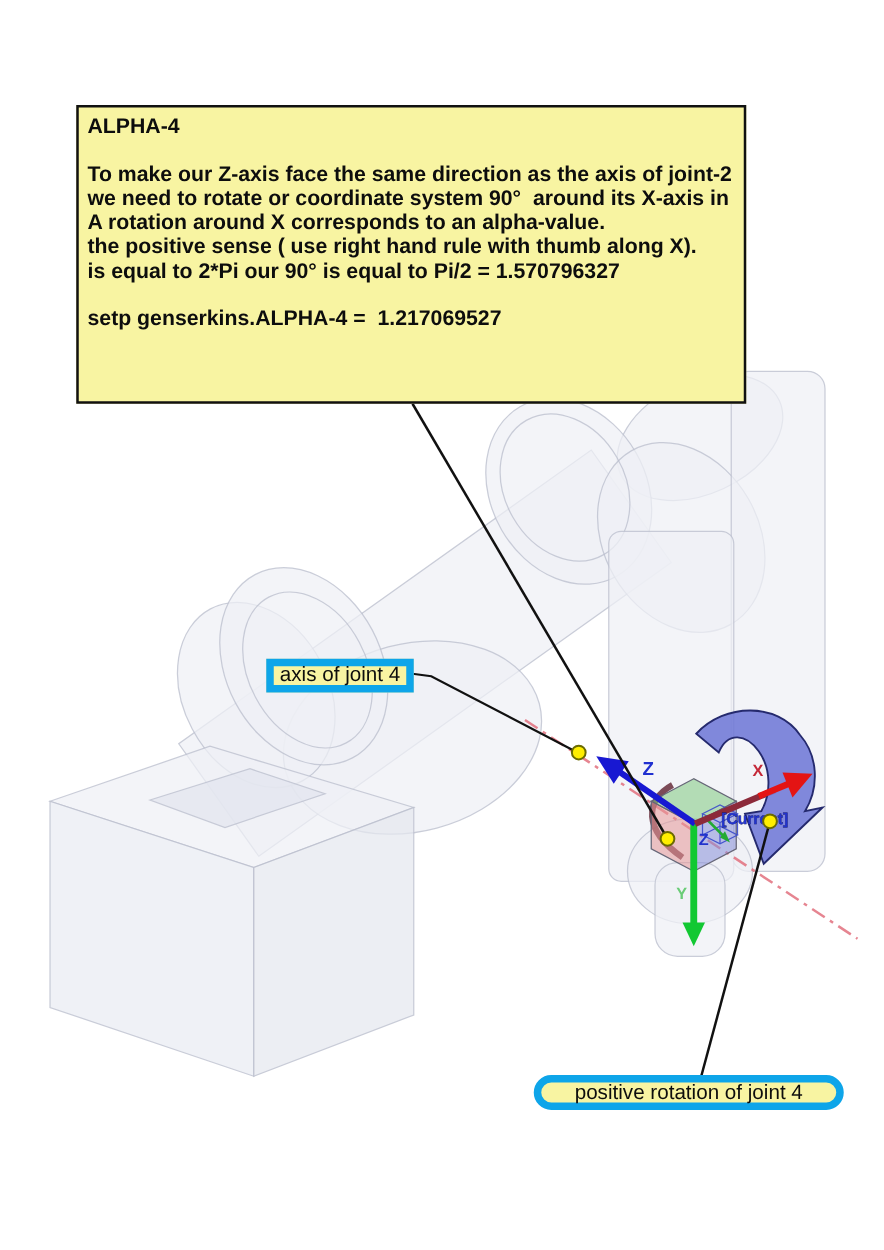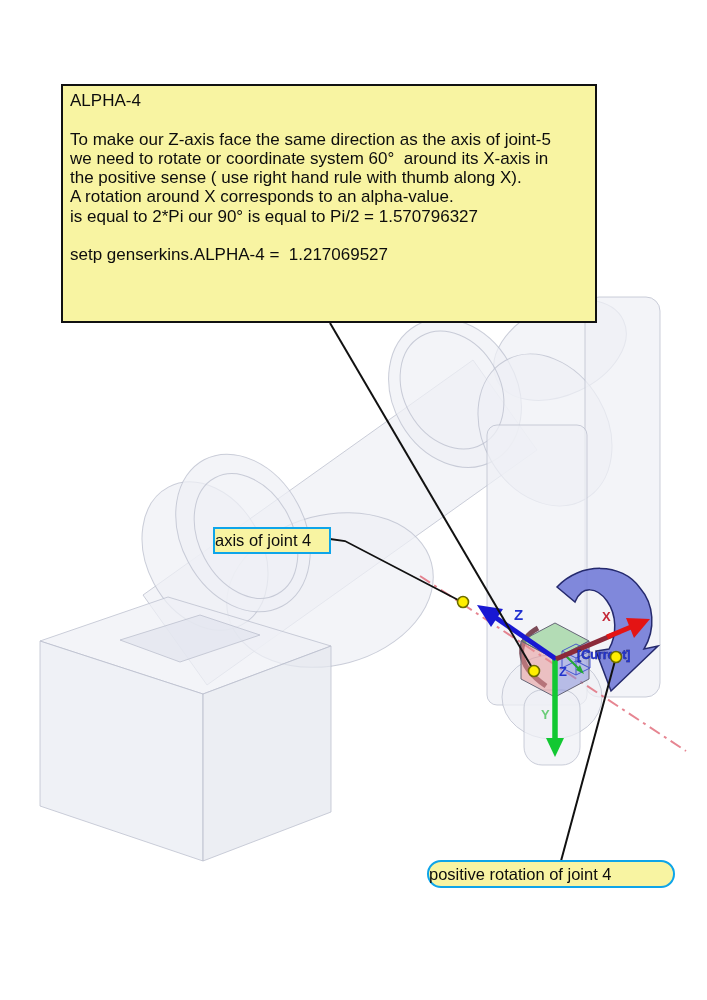--- a/index.html
+++ b/index.html
@@ -4,28 +4,28 @@
 <style>
   html,body{margin:0;padding:0;background:#fff;}
   #stage{
     position:relative;width:707px;height:1000px;background:#ffffff;
     font-family:"Liberation Sans", sans-serif;overflow:hidden;
   }
   #scene{position:absolute;left:0;top:0;}
   .note{
     position:absolute;left:61px;top:84px;width:536px;height:239px;
     box-sizing:border-box;border:2px solid #111;background:#f8f4a2;
-    padding:5px 6px 0 7px;color:#0d0d0d;font-size:17px;line-height:19.3px;
+    padding:5px 6px 0 7px;color:#0d0d0d;font-size:17px;line-height:19.3px;font-weight:bold;
   }
   .note-line{white-space:pre;}
   .blank{height:19.3px;}
   .tag{
-    position:absolute;box-sizing:border-box;border:2px solid #0ea5e9;background:#f8f4a2;
+    position:absolute;box-sizing:border-box;border:6px solid #0ea5e9;background:#f8f4a2;
     color:#0d0d0d;font-size:16.5px;text-align:center;white-space:nowrap;
-    display:flex;align-items:center;justify-content:flex-start;
+    display:flex;align-items:center;justify-content:center;
   }
   #tag-axis{left:213px;top:527px;width:118px;height:27px;}
   #tag-rot{left:427px;top:860px;width:248px;height:28px;border-radius:14px;}
   text{font-family:"Liberation Sans", sans-serif;}
 </style>
 </head>
 <body>
 
 <div id="stage">
 
@@ -108,24 +108,24 @@
     <line x1="616" y1="657" x2="561" y2="861" stroke="#111" stroke-width="2"></line>
 
     <circle cx="463" cy="602" r="5.5" stroke="#6b6b00" stroke-width="1.6" fill="#ffee00"></circle>
     <circle cx="534" cy="671" r="5.5" stroke="#6b6b00" stroke-width="1.6" fill="#ffee00"></circle>
     <circle cx="616" cy="657" r="5.5" stroke="#6b6b00" stroke-width="1.6" fill="#ffee00"></circle>
   </svg>
 
   <div class="note">
     <div class="note-line">ALPHA-4</div>
     <div class="blank"></div>
-    <div class="note-line">To make our Z-axis face the same direction as the axis of joint-5</div>
-    <div class="note-line">we need to rotate or coordinate system 60°  around its X-axis in</div>
+    <div class="note-line">To make our Z-axis face the same direction as the axis of joint-2</div>
+    <div class="note-line">we need to rotate or coordinate system 90°  around its X-axis in</div>
+    <div class="note-line">A rotation around X corresponds to an alpha-value.</div>
     <div class="note-line">the positive sense ( use right hand rule with thumb along X).</div>
-    <div class="note-line">A rotation around X corresponds to an alpha-value.</div>
     <div class="note-line">is equal to 2*Pi our 90° is equal to Pi/2 = 1.570796327</div>
     <div class="blank"></div>
     <div class="note-line">setp genserkins.ALPHA-4 =  1.217069527</div>
   </div>
 
   <div id="tag-axis" class="tag">
     <span>axis of joint 4</span>
   </div>
   <div id="tag-rot" class="tag">
     <span>positive rotation of joint 4</span>

